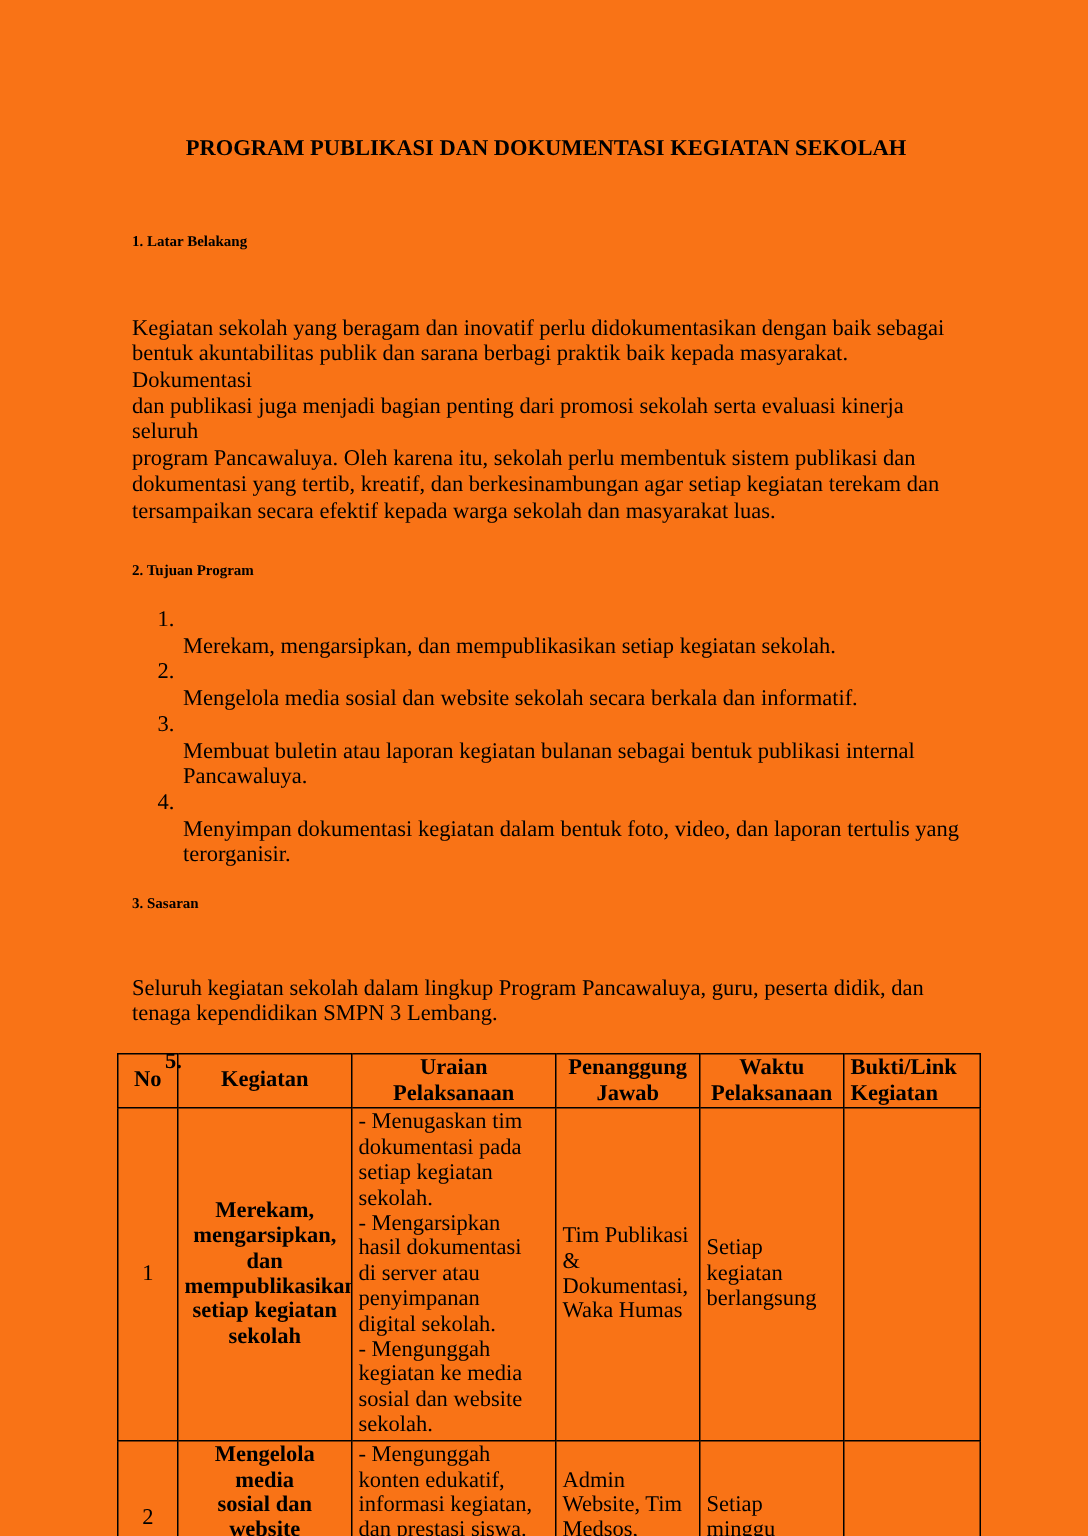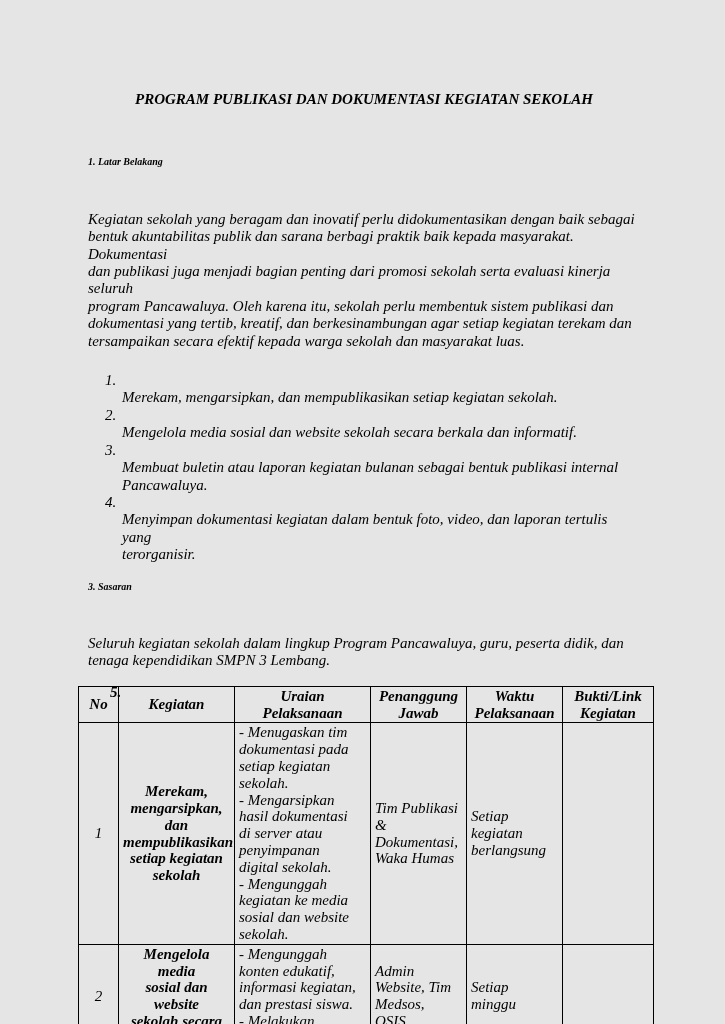--- a/index.html
+++ b/index.html
@@ -1,27 +1,26 @@
 <!DOCTYPE html>
 <html><head>
 <meta charset="utf-8">
 <style>
   * { margin: 0; padding: 0; box-sizing: border-box; }
   html, body { background: #ffffff; }
   .page {
     width: 725px;
     height: 1024px;
-    background: #e5e5e5;
+    background: #f97316;
     color: #000000;
     font-family: "Liberation Serif", "DejaVu Serif", serif;
     font-size: 15px;
     line-height: 17.4px;
     overflow: hidden;
     position: relative;
-    font-style: italic;
   }
   .content { padding: 91px 85px 0 88px; }
 
   .doc-title {
     font-size: 15px;
     font-weight: 700;
     text-align: center;
     margin-bottom: 45px;
   }
   .heading {
@@ -73,21 +72,21 @@
     padding: 1px 4px;
     vertical-align: middle;
     overflow: hidden;
   }
   .program-table thead th {
     font-weight: 700;
     text-align: center;
     white-space: pre-line;
     height: 35px;
   }
-  .program-table thead th.left-head { text-align: center; }
+  .program-table thead th.left-head { text-align: left; }
   .program-table td { white-space: pre-line; }
   .program-table td.cell-no { text-align: center; }
   .program-table td.cell-kegiatan { font-weight: 700; text-align: center; }
   .program-table td.cell-uraian { vertical-align: top; }
 </style>
 </head>
 <body>
 
 <div class="page">
   <div class="content">
@@ -95,20 +94,21 @@
     <div class="doc-title">PROGRAM PUBLIKASI DAN DOKUMENTASI KEGIATAN SEKOLAH</div>
 
     <div class="heading">1. Latar Belakang</div>
     <div class="para">Kegiatan sekolah yang beragam dan inovatif perlu didokumentasikan dengan baik sebagai
 bentuk akuntabilitas publik dan sarana berbagi praktik baik kepada masyarakat. Dokumentasi
 dan publikasi juga menjadi bagian penting dari promosi sekolah serta evaluasi kinerja seluruh
 program Pancawaluya. Oleh karena itu, sekolah perlu membentuk sistem publikasi dan
 dokumentasi yang tertib, kreatif, dan berkesinambungan agar setiap kegiatan terekam dan
 tersampaikan secara efektif kepada warga sekolah dan masyarakat luas.</div>
 
+    <div class="heading">2. Tujuan Program</div>
     <ul class="num-list">
       <li class="num-item">
         <span class="num">1.</span><span>Merekam, mengarsipkan, dan mempublikasikan setiap kegiatan sekolah.</span>
       </li>
       <li class="num-item">
         <span class="num">2.</span><span>Mengelola media sosial dan website sekolah secara berkala dan informatif.</span>
       </li>
       <li class="num-item">
         <span class="num">3.</span><span>Membuat buletin atau laporan kegiatan bulanan sebagai bentuk publikasi internal
 Pancawaluya.</span>

